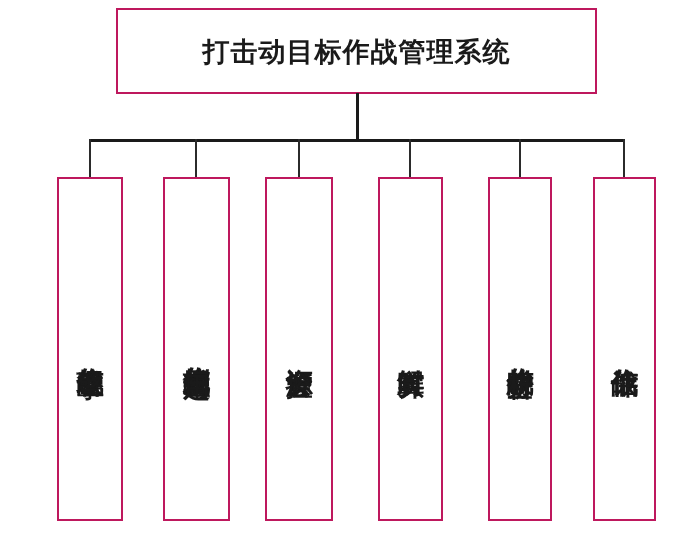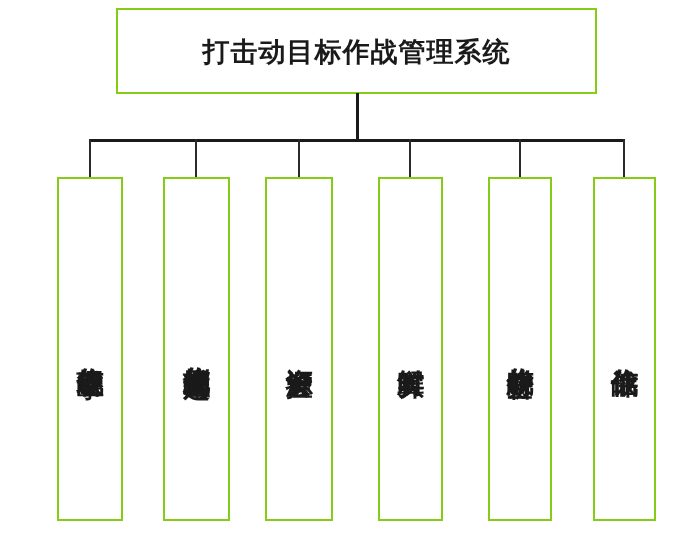--- a/index.html
+++ b/index.html
@@ -15,21 +15,21 @@
     width: 699px;
     height: 543px;
     background: #ffffff;
     overflow: hidden;
   }
 
   
   .node-box {
     position: absolute;
     background: #ffffff;
-    border: 2px solid #84cc16;
+    border: 2px solid #be185d;
     box-sizing: border-box;
   }
 
   .root-box {
     display: flex;
     align-items: center;
     justify-content: center;
   }
 
   .root-label {

